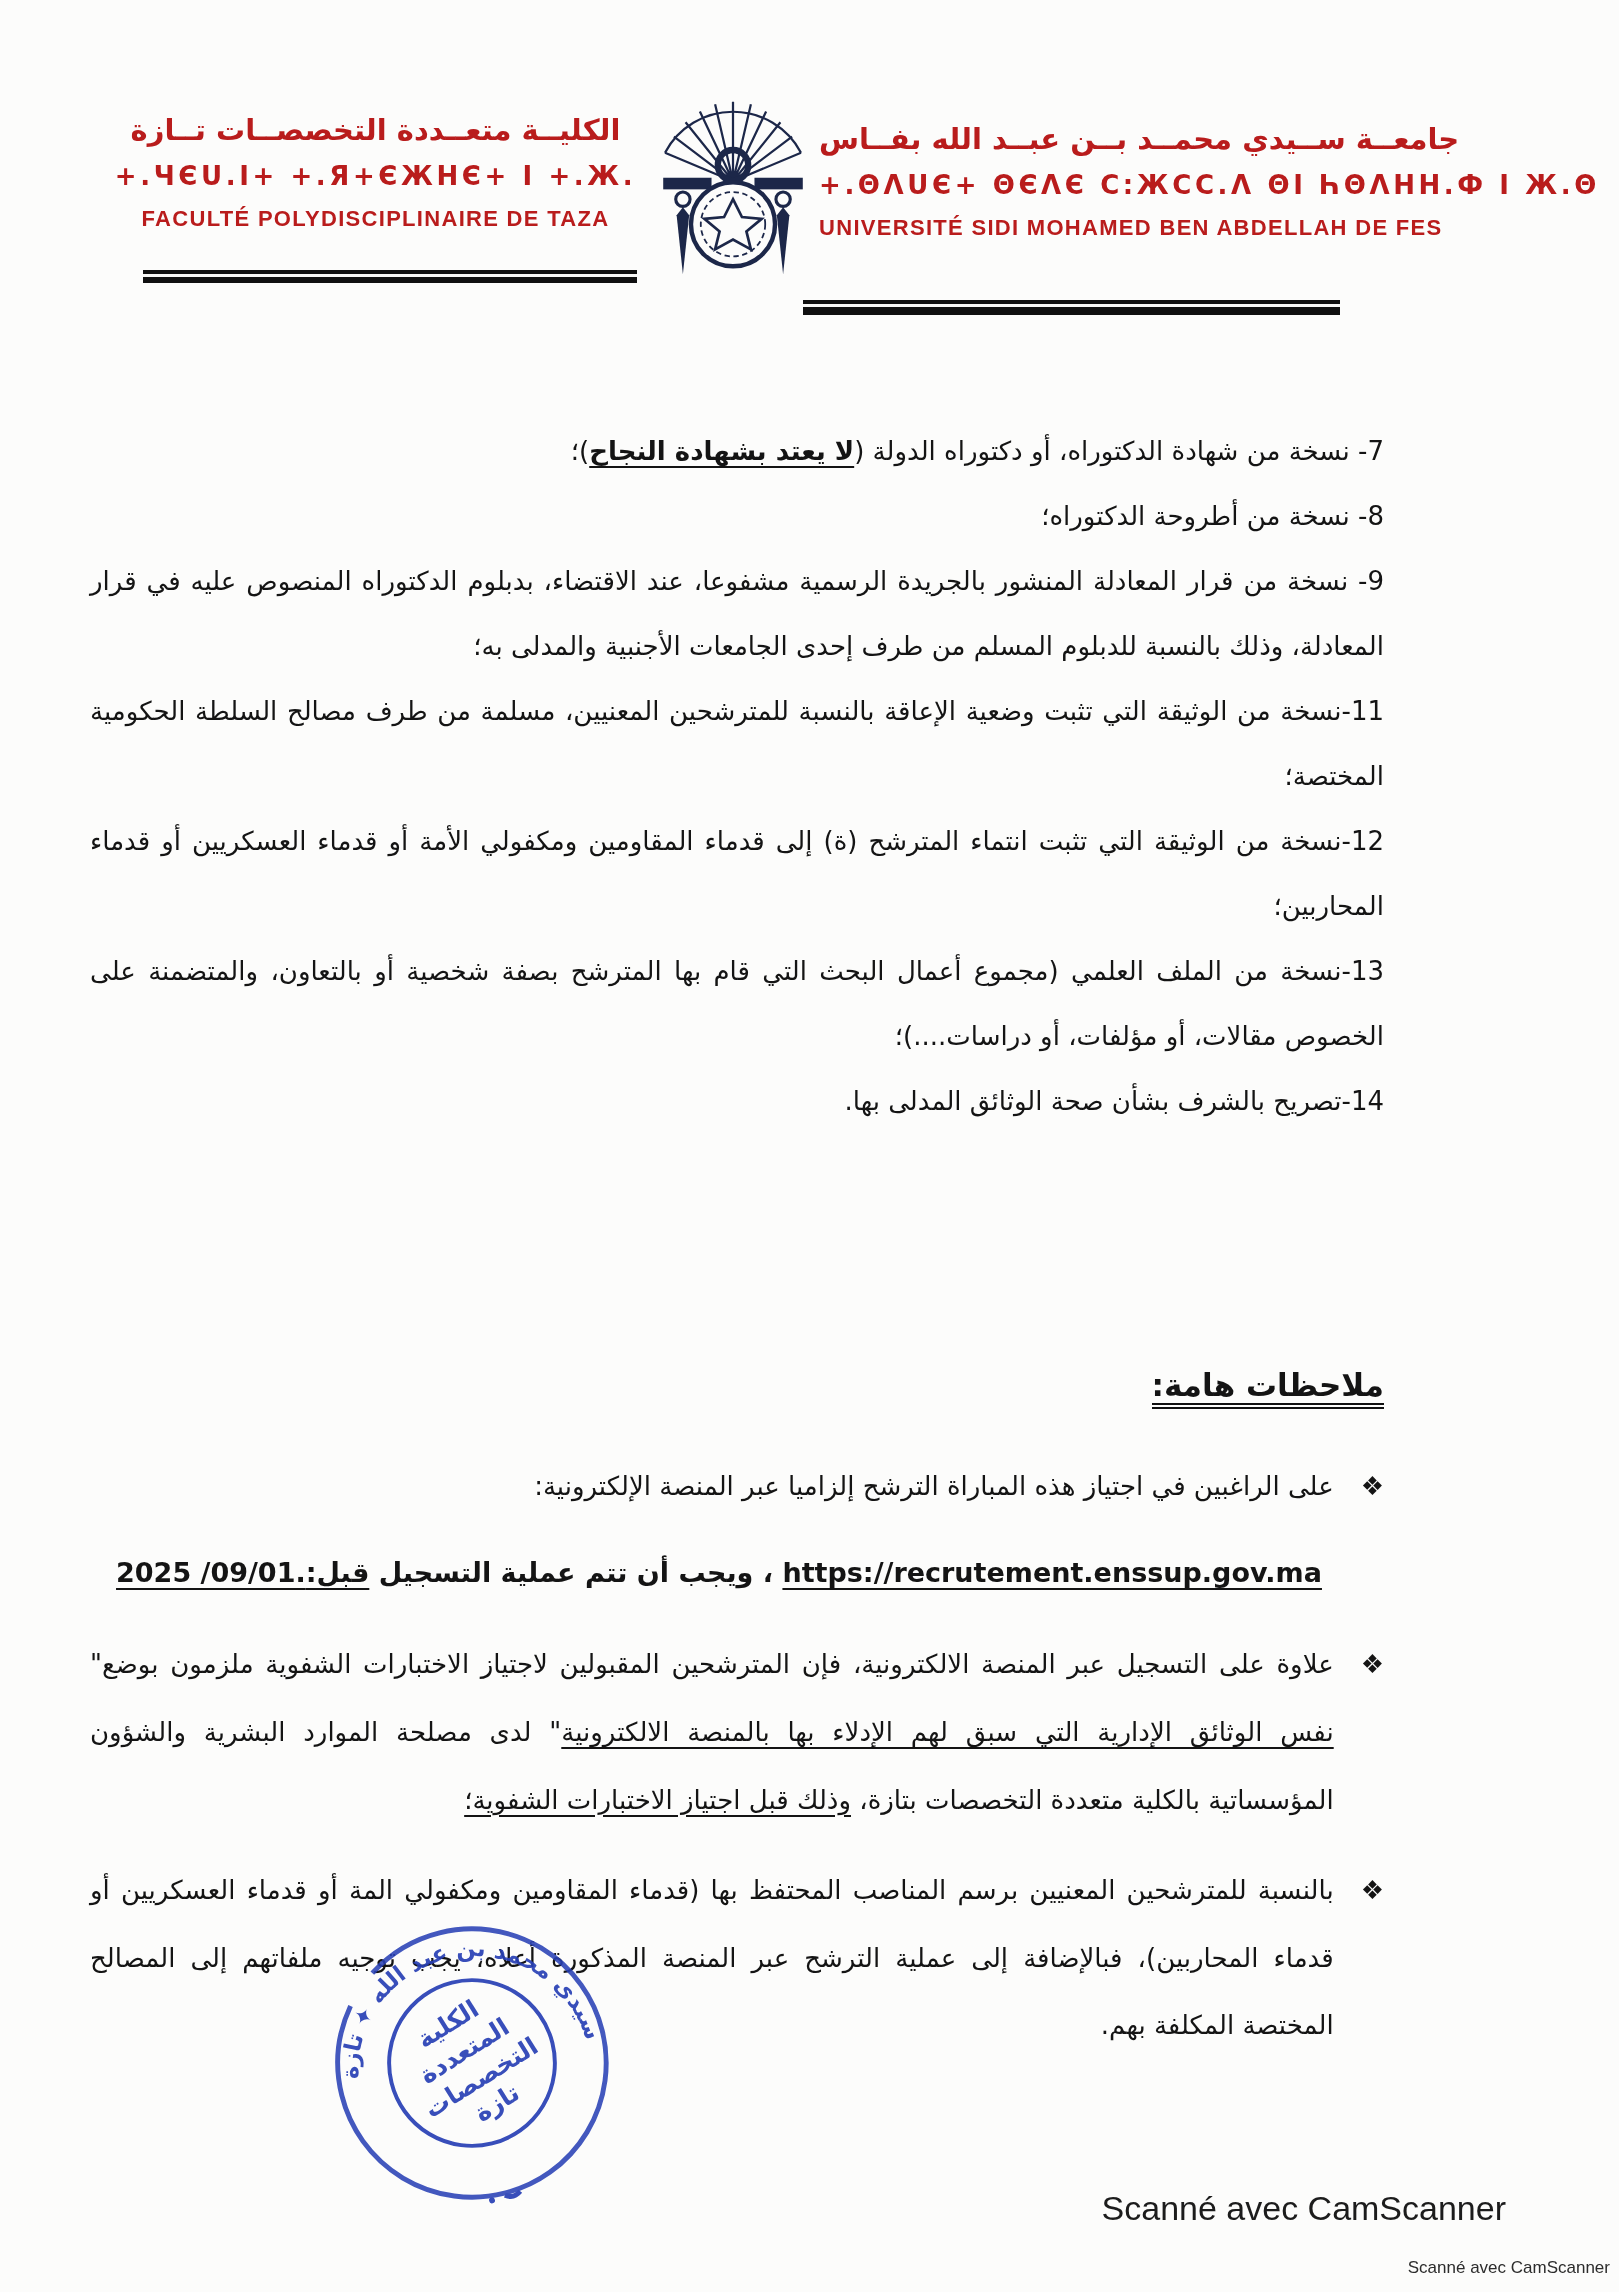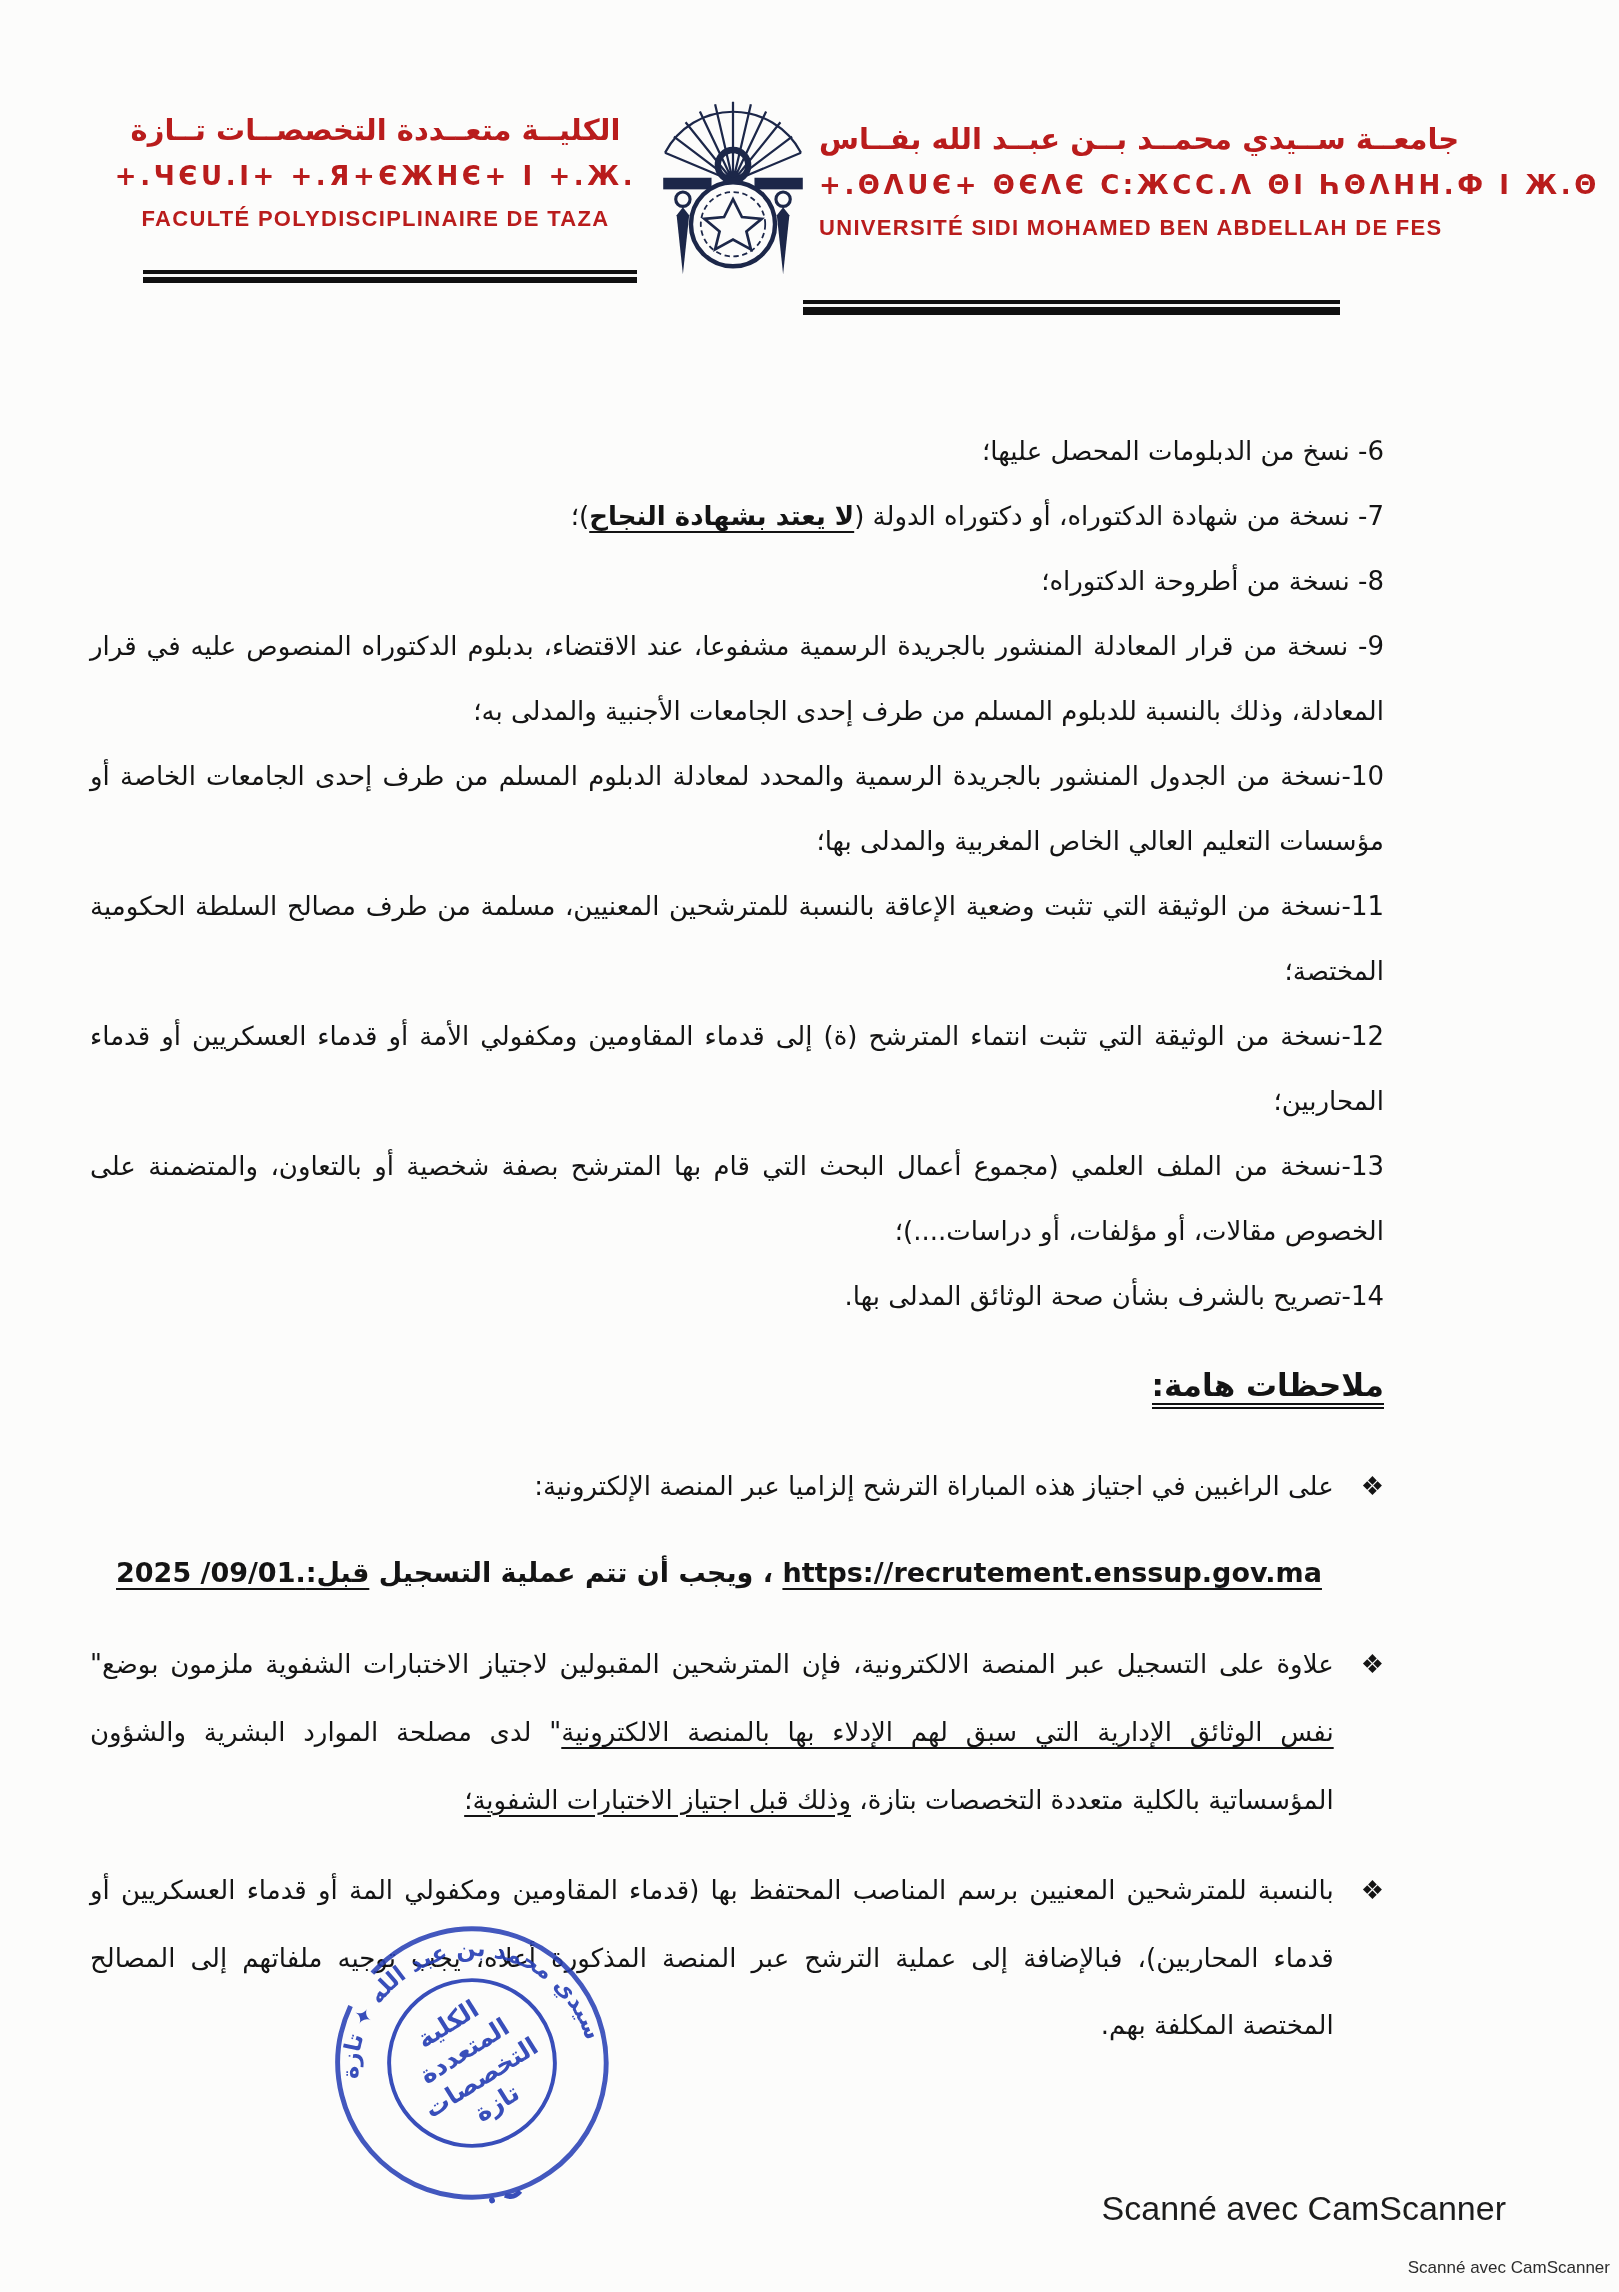--- a/index.html
+++ b/index.html
@@ -81,25 +81,23 @@
       <div class="hdr-ar">جامعــة ســيدي محمــد بــن عبــد الله بفــاس</div>
       <div class="hdr-tif">+.ΘΛUЄ+ ΘЄΛЄ C:ЖCC.Λ ΘІ ҺΘΛНН.Ф І Ж.Θ</div>
       <div class="hdr-fr">UNIVERSITÉ SIDI MOHAMED BEN ABDELLAH DE FES</div>
     </div>
 
     <div class="rule rule-left"></div>
     <div class="rule rule-right"></div>
   </header>
 
   <main class="doc-list">
-    <p>6- نسخ من الدبلومات المحصل عليها؛</p>
     <p><span>7- نسخة من شهادة الدكتوراه، أو دكتوراه الدولة (</span><span class="b u">لا يعتد بشهادة النجاح</span><span>)؛</span></p>
     <p>8- نسخة من أطروحة الدكتوراه؛</p>
     <p>9- نسخة من قرار المعادلة المنشور بالجريدة الرسمية مشفوعا، عند الاقتضاء، بدبلوم الدكتوراه المنصوص عليه في قرار المعادلة، وذلك بالنسبة للدبلوم المسلم من طرف إحدى الجامعات الأجنبية والمدلى به؛</p>
-    <p>10-نسخة من الجدول المنشور بالجريدة الرسمية والمحدد لمعادلة الدبلوم المسلم من طرف إحدى الجامعات الخاصة أو مؤسسات التعليم العالي الخاص المغربية والمدلى بها؛</p>
     <p>11-نسخة من الوثيقة التي تثبت وضعية الإعاقة بالنسبة للمترشحين المعنيين، مسلمة من طرف مصالح السلطة الحكومية المختصة؛</p>
     <p>12-نسخة من الوثيقة التي تثبت انتماء المترشح (ة) إلى قدماء المقاومين ومكفولي الأمة أو قدماء العسكريين أو قدماء المحاربين؛</p>
     <p>13-نسخة من الملف العلمي (مجموع أعمال البحث التي قام بها المترشح بصفة شخصية أو بالتعاون، والمتضمنة على الخصوص مقالات، أو مؤلفات، أو دراسات....)؛</p>
     <p>14-تصريح بالشرف بشأن صحة الوثائق المدلى بها.</p>
   </main>
 
   <section class="notes">
     <h2 class="notes-heading"><span>ملاحظات هامة:</span></h2>
 
     <div class="note note1">

